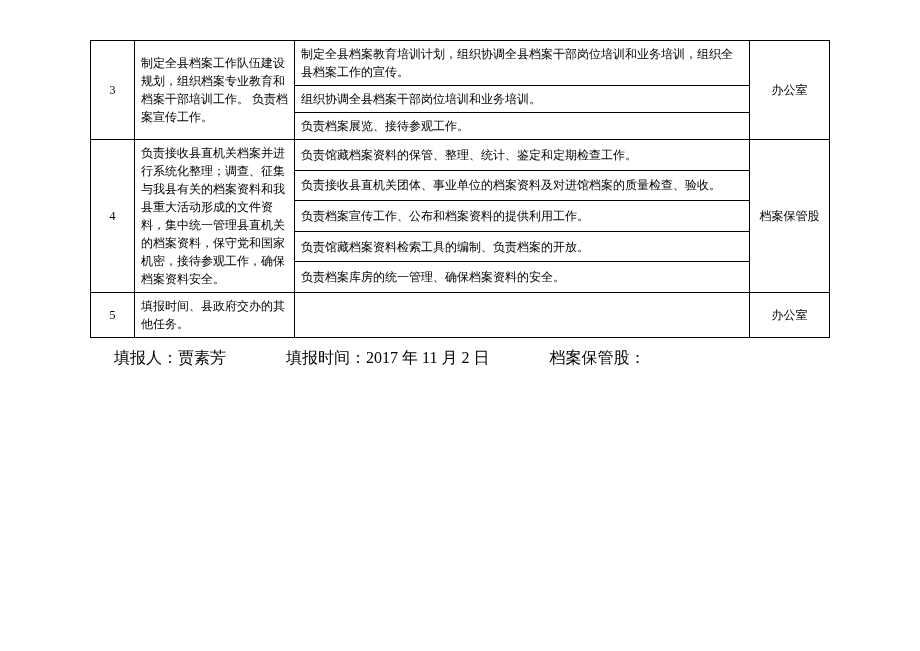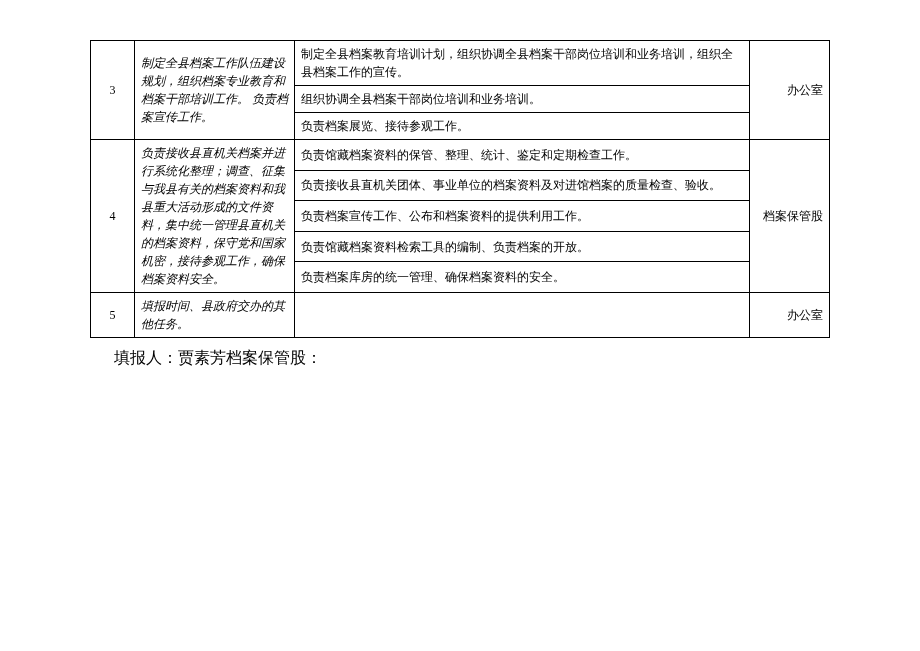--- a/index.html
+++ b/index.html
@@ -21,27 +21,28 @@
     }
     table.main td {
       border: 1px solid #000;
       padding: 4px 6px;
       font-size: 12px;
       line-height: 1.5;
       vertical-align: middle;
       color: #000;
     }
     .col-idx { width: 44px; text-align: center; font-size: 14px; }
-    .col-desc { width: 160px; font-style: italic; }
+    .col-desc { width: 160px; }
     .col-content { }
-    .col-dept { width: 80px; text-align: right; }
+    .col-dept { width: 80px; text-align: center; }
     .footer {
       margin-top: 10px;
       font-size: 16px;
       display: flex;
+      gap: 60px;
       padding-left: 24px;
     }
     .footer span { white-space: nowrap; }
   </style>
 </head>
 <body>
 
 <div class="page">
   <table class="main">
     <tbody id="tbody">
@@ -82,16 +83,19 @@
           <td class="col-content"></td>
           <td class="col-dept" rowspan="1">办公室</td>
         </tr>
       </tbody>
   </table>
   <div class="footer">
     <span>
       <span>填报人：</span><span>贾素芳</span>
     </span>
     <span>
+      <span>填报时间：</span><span>2017 年 11 月 2 日</span>
+    </span>
+    <span>
       <span>档案保管股：</span>
     </span>
   </div>
 </div>
 
 </body></html>

